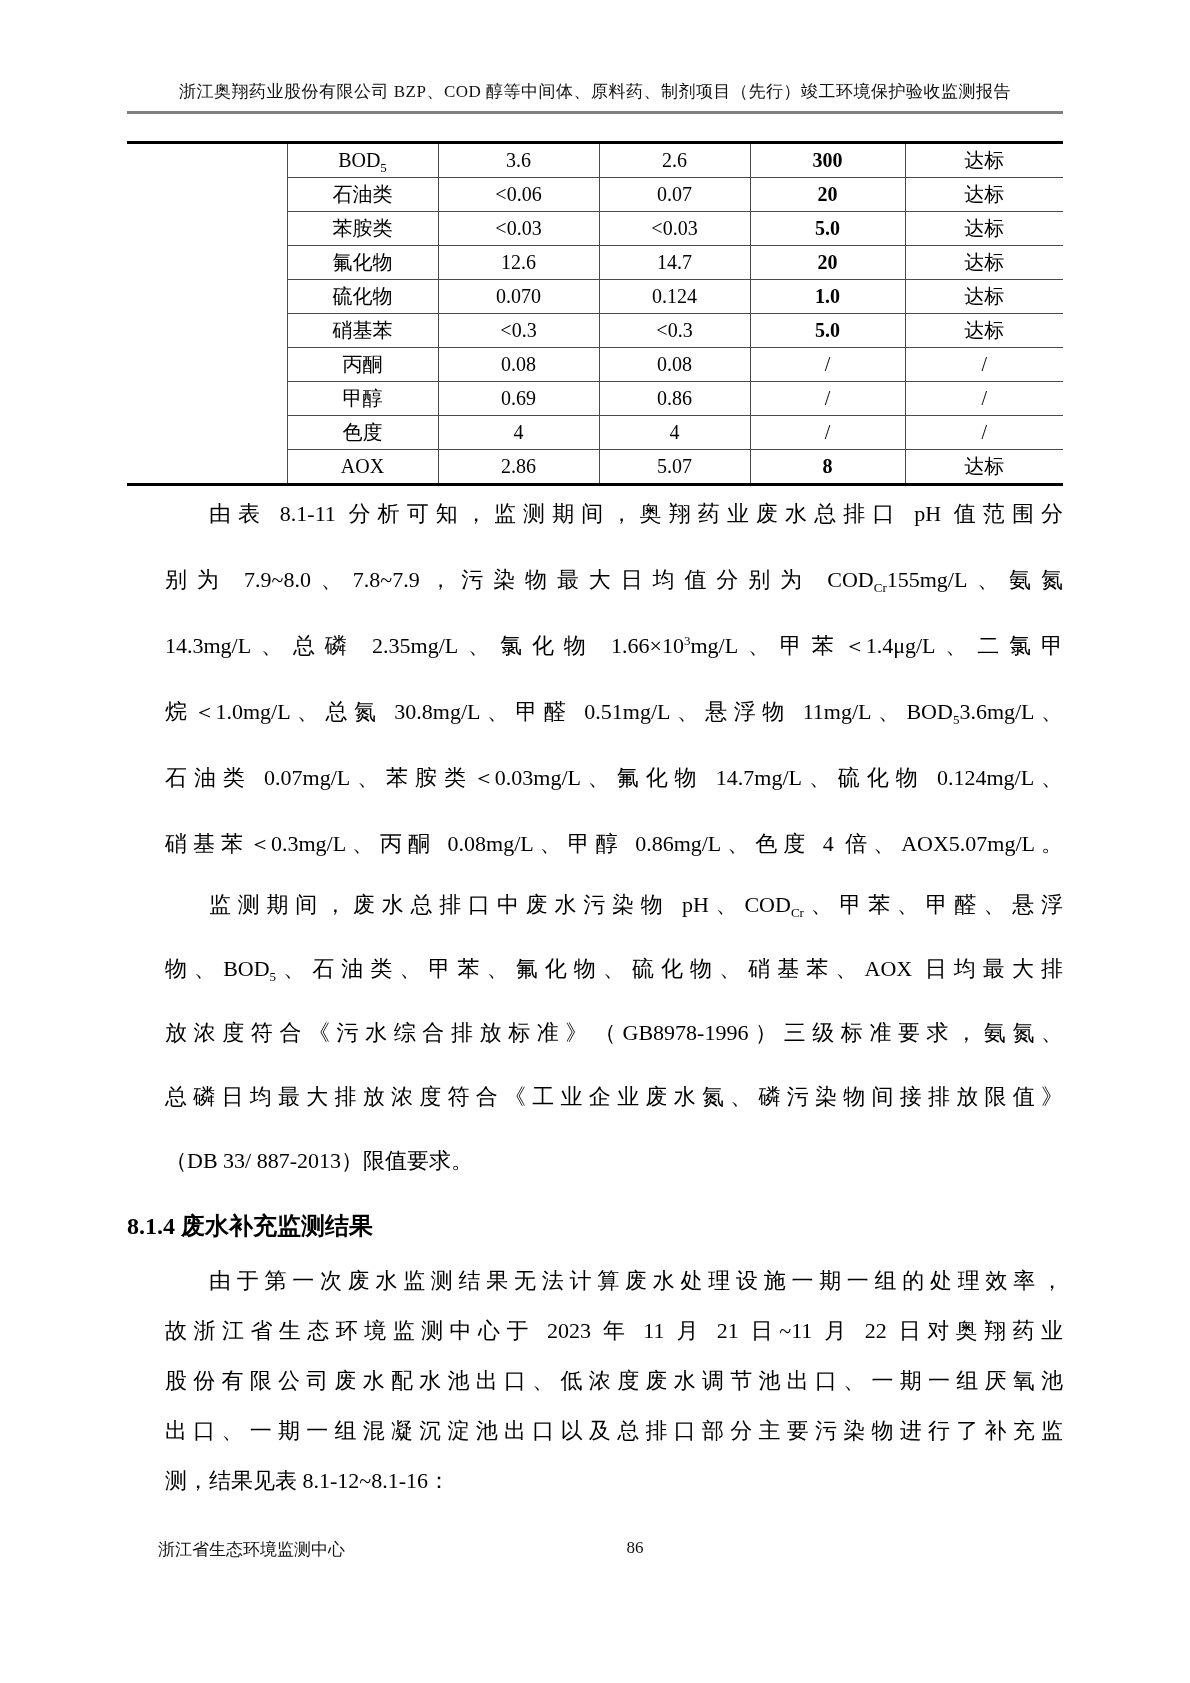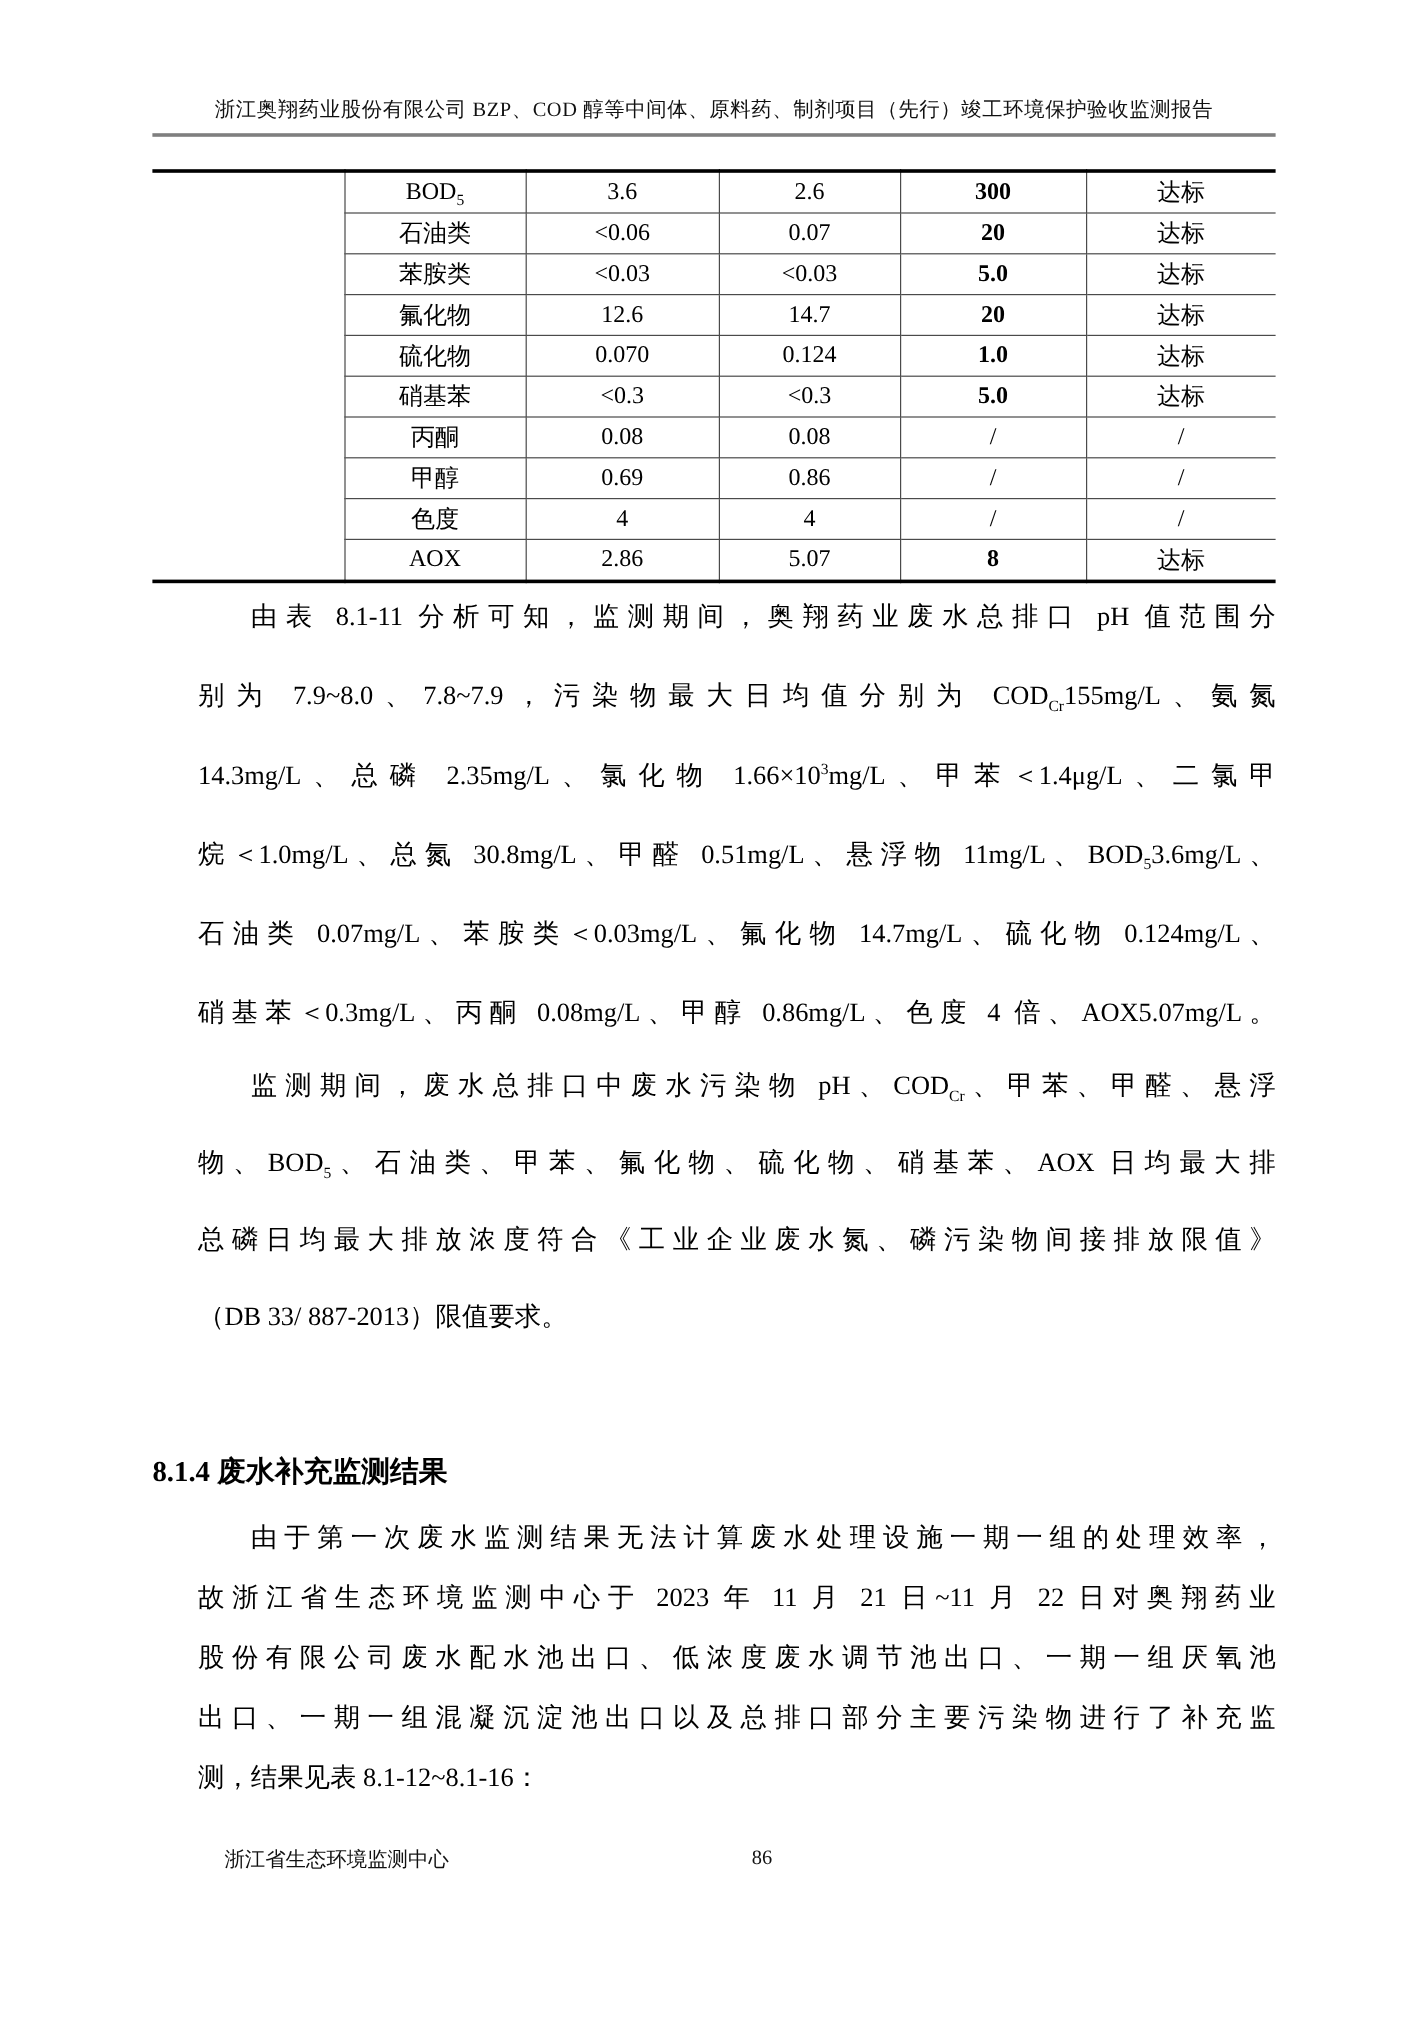--- a/index.html
+++ b/index.html
@@ -32,21 +32,21 @@
   .para { position:absolute; left:127px; width:936px; font-size:22px; color:#000; }
   .para-1 { top:481px; line-height:66px; }
   .para-2 { top:873px; line-height:64px; }
   .para-3 { top:1256px; line-height:50px; }
   .line { text-align:justify; text-align-last:justify;margin-left:38px; }
   .line.ind { text-indent:44px; }
   .line.end { text-align:right; text-align-last:left; }
   .section-heading {
     position:absolute; left:127px; top:1210px; font-size:24px; font-weight:bold; color:#000;
   }
-  .footer-org { position:absolute; left:158px; top:1538px; font-size:17px; color:#111;margin-left:29px; }
+  .footer-org { position:absolute; left:158px; top:1538px; font-size:17px; color:#111; }
   .footer-page { position:absolute; left:0; top:1538px; width:100%; text-align:center; font-size:17px; color:#111;padding-left:40px; }
 </style>
 </head>
 <body>
 
 <div class="page">
 
   <div class="header-title">浙江奥翔药业股份有限公司 BZP、COD 醇等中间体、原料药、制剂项目（先行）竣工环境保护验收监测报告</div>
   <div class="header-rule"></div>
 
@@ -138,20 +138,21 @@
       <div class="line ind"><span>由表 8.1-11 分析可知，监测期间，奥翔药业废水总排口 pH 值范围分</span></div>
       <div class="line"><span>别为 7.9~8.0、7.8~7.9，污染物最大日均值分别为 COD</span><sub>Cr</sub><span>155mg/L、氨氮</span></div>
       <div class="line"><span>14.3mg/L、总磷 2.35mg/L、氯化物 1.66×10</span><sup>3</sup><span>mg/L、甲苯＜1.4μg/L、二氯甲</span></div>
       <div class="line"><span>烷＜1.0mg/L、总氮 30.8mg/L、甲醛 0.51mg/L、悬浮物 11mg/L、BOD</span><sub>5</sub><span>3.6mg/L、</span></div>
       <div class="line"><span>石油类 0.07mg/L、苯胺类＜0.03mg/L、氟化物 14.7mg/L、硫化物 0.124mg/L、</span></div>
       <div class="line"><span>硝基苯＜0.3mg/L、丙酮 0.08mg/L、甲醇 0.86mg/L、色度 4 倍、AOX5.07mg/L。</span></div>
     </div>
   <div class="para para-2">
       <div class="line ind"><span>监测期间，废水总排口中废水污染物 pH、COD</span><sub>Cr</sub><span>、甲苯、甲醛、悬浮</span></div>
       <div class="line"><span>物、BOD</span><sub>5</sub><span>、石油类、甲苯、氟化物、硫化物、硝基苯、AOX 日均最大排</span></div>
+      <div class="line"><span>放浓度符合《污水综合排放标准》（GB8978-1996）三级标准要求，氨氮、</span></div>
       <div class="line"><span>总磷日均最大排放浓度符合《工业企业废水氮、磷污染物间接排放限值》</span></div>
       <div class="line end"><span>（DB 33/ 887-2013）限值要求。</span></div>
     </div>
 
   <div class="section-heading">8.1.4 废水补充监测结果</div>
 
   <div class="para para-3">
       <div class="line ind"><span>由于第一次废水监测结果无法计算废水处理设施一期一组的处理效率，</span></div>
       <div class="line"><span>故浙江省生态环境监测中心于 2023 年 11 月 21 日~11 月 22 日对奥翔药业</span></div>
       <div class="line"><span>股份有限公司废水配水池出口、低浓度废水调节池出口、一期一组厌氧池</span></div>

